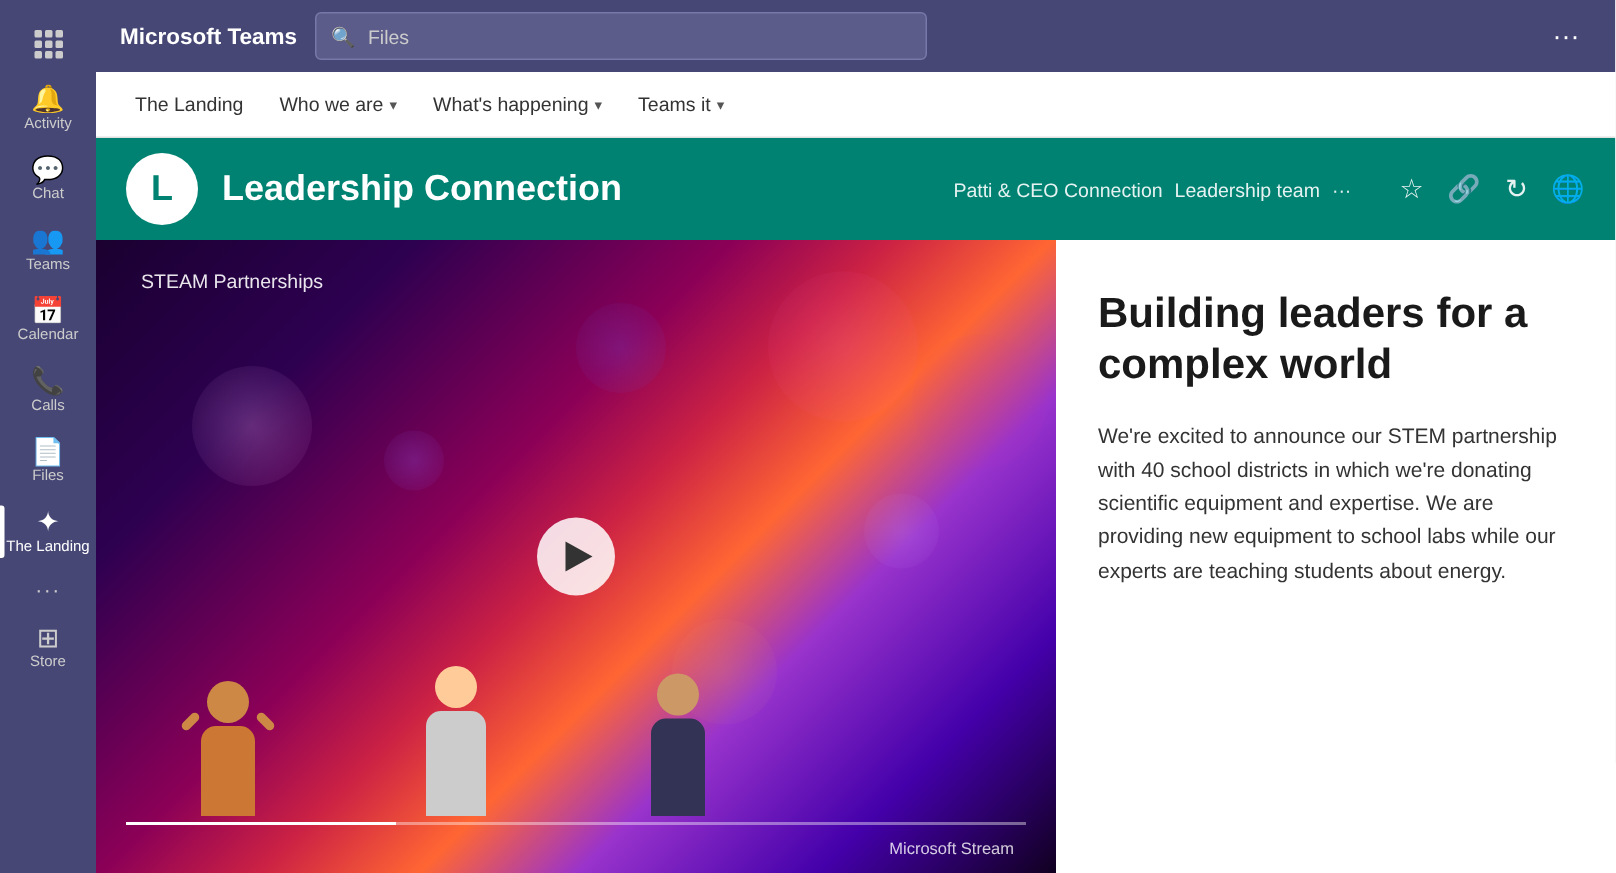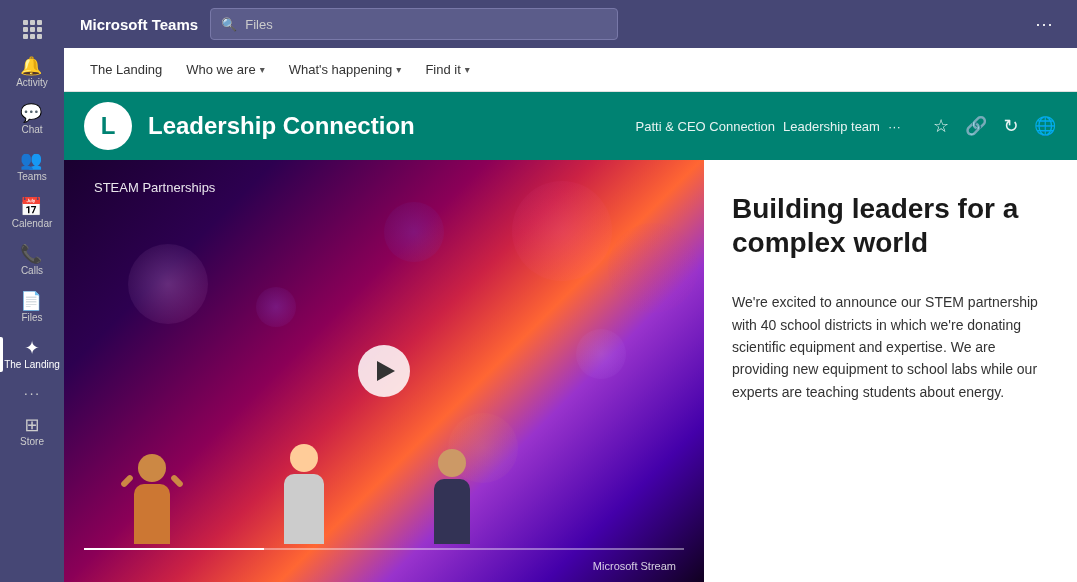--- a/index.html
+++ b/index.html
@@ -316,21 +316,21 @@
       flex: 1;
       background: #fff;
       padding: 32px 28px;
       overflow-y: auto;
     }
     .panel-heading {
       font-size: 28px;
       font-weight: 700;
       color: #1a1a1a;
       line-height: 1.2;
-      margin-bottom: 32px;
+      margin-bottom: 20px;
     }
     .panel-body {
       font-size: 14px;
       color: #333;
       line-height: 1.6;
     }
   </style>
 </head>
 <body>
 
@@ -413,21 +413,21 @@
     </div>
     <div class="nav-item">
       <span>Who we are</span>
       <span class="nav-chevron">▾</span>
     </div>
     <div class="nav-item">
       <span>What's happening</span>
       <span class="nav-chevron">▾</span>
     </div>
     <div class="nav-item">
-      <span>Find it</span>
+      <span>Teams it</span>
       <span class="nav-chevron">▾</span>
     </div>
   </div>
 
   <div class="sp-header">
     <div class="sp-logo">
       <span class="sp-logo-inner" style="color:#008272; font-size:24px; font-weight:700;">L</span>
     </div>
     <span class="sp-title">Leadership Connection</span>
     <div class="sp-nav">

